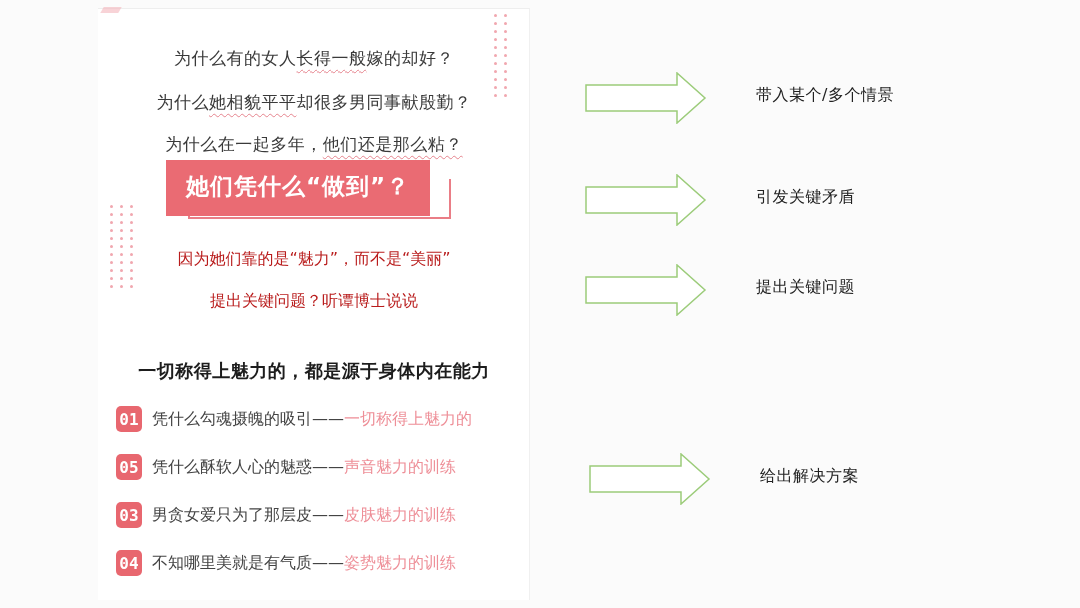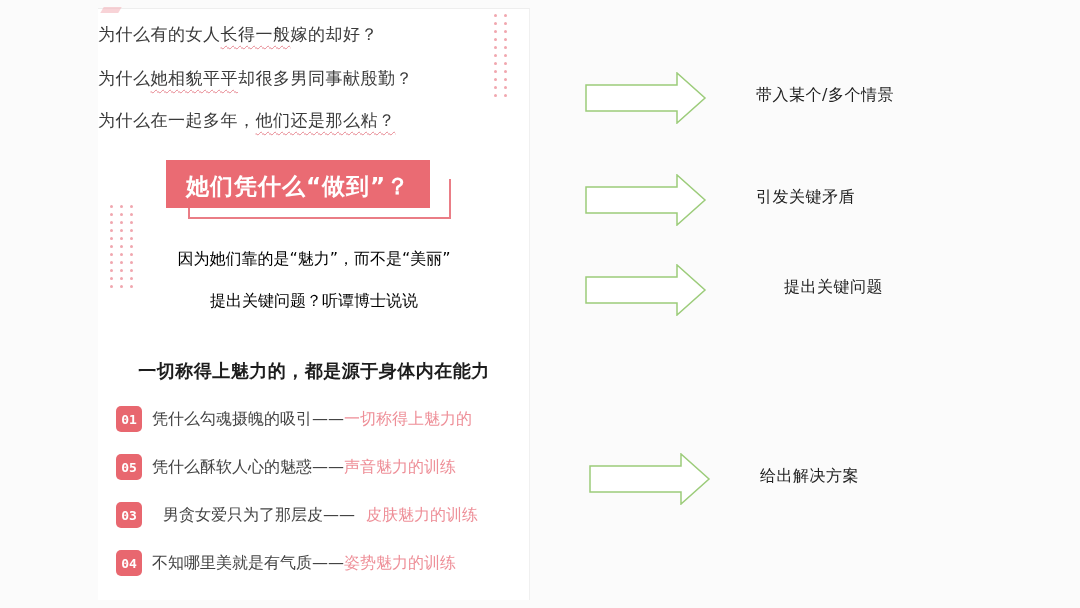--- a/index.html
+++ b/index.html
@@ -32,64 +32,66 @@
     }
     .dots span {
       width: 3px; height: 3px; border-radius: 50%;
       background: #f1a7af;
     }
     .dots-top { left: 396px; top: 5px; grid-template-columns: repeat(2, 3px); }
     .dots-left { left: 12px; top: 196px; grid-template-columns: repeat(3, 3px); }
     .q-line {
       position: absolute;
       left: 0; width: 432px;
+      text-align: center;
       font-size: 17px;
       color: #3a3a3a;
       letter-spacing: 0.5px;
+      margin-top: 24px;
     }
     .wavy {
       text-decoration: underline wavy #e6848e;
       text-underline-offset: 5px;
       text-decoration-thickness: 1px;
     }
     .banner-outline {
       position: absolute; left: 90px; top: 170px;
       width: 263px; height: 40px;
       border: 2px solid #ea7d86;
       border-top: none;
       border-left: 2px solid #ea7d86;
     }
     .banner {
       position: absolute; left: 68px; top: 151px;
-      width: 264px; height: 48px;
+      width: 264px; height: 56px;
       background: #ea6b73;
       color: #fff;
       font-size: 23px; font-weight: bold;
       text-align: center;
       line-height: 52px;
       letter-spacing: 1px;
     }
     .answer {
       position: absolute; left: 0; width: 432px;
-      text-align: center; font-size: 16px; color: #000000;
+      text-align: center; font-size: 16px; color: #b91c1c;
     }
     .headline {
       position: absolute; left: 0; width: 432px; top: 350px;
       text-align: center; font-size: 18px; font-weight: bold; color: #1d1d1d;
       letter-spacing: 0.5px;
     }
     .item {
       position: absolute; left: 18px;
       height: 26px; display: flex; align-items: center;
       font-size: 16px; color: #444;
     }
     .badge {
       width: 26px; height: 26px; border-radius: 5px;
       background: #e8676f; color: #fff;
-      font-size: 13px; font-weight: bold;
+      font-size: 16px; font-weight: bold;
       display: flex; align-items: center; justify-content: center;
       margin-right: 10px;
       font-family: "DejaVu Sans Mono", monospace;
     }
     .item .pink { color: #ee8f98; }
     .arrow {
       position: absolute;
       width: 122px; height: 52px;
     }
     .label {
@@ -185,21 +187,21 @@
   <div class="item" style="top:397px;">
     <span class="badge">01</span>
     <span>凭什么勾魂摄魄的吸引——</span>
       <span class="pink">一切称得上魅力的</span>
   </div>
   <div class="item" style="top:445px;">
     <span class="badge">05</span>
     <span>凭什么酥软人心的魅惑——</span>
       <span class="pink">声音魅力的训练</span>
   </div>
-  <div class="item" style="top:493px;gap:11px;">
+  <div class="item" style="top:493px;">
     <span class="badge">03</span>
     <span>男贪女爱只为了那层皮——</span>
       <span class="pink">皮肤魅力的训练</span>
   </div>
   <div class="item" style="top:541px;align-items:center;">
     <span class="badge">04</span>
     <span>不知哪里美就是有气质——</span>
       <span class="pink">姿势魅力的训练</span>
   </div>
 </div>
@@ -210,18 +212,18 @@
 <div class="label" style="left:756px; top:85px;">带入某个/多个情景</div>
 
 <svg class="arrow" style="left:585px; top:174px;" viewBox="0 0 122 52">
   <polygon points="1,13 92,13 92,1 120,26 92,51 92,39 1,39" fill="#fff" stroke="#9ccc7a" stroke-width="1.5"></polygon>
 </svg>
 <div class="label" style="left:756px; top:187px;">引发关键矛盾</div>
 
 <svg class="arrow" style="left:585px; top:264px;" viewBox="0 0 122 52">
   <polygon points="1,13 92,13 92,1 120,26 92,51 92,39 1,39" fill="#fff" stroke="#9ccc7a" stroke-width="1.5"></polygon>
 </svg>
-<div class="label" style="left:784px; top:277px;">提出关键问题</div>
+<div class="label" style="left:756px; top:277px;">提出关键问题</div>
 
 <svg class="arrow" style="left:589px; top:453px;" viewBox="0 0 122 52">
   <polygon points="1,13 92,13 92,1 120,26 92,51 92,39 1,39" fill="#fff" stroke="#9ccc7a" stroke-width="1.5"></polygon>
 </svg>
 <div class="label" style="left:760px; top:466px;text-align:center;">给出解决方案</div>
 
 </body></html>

